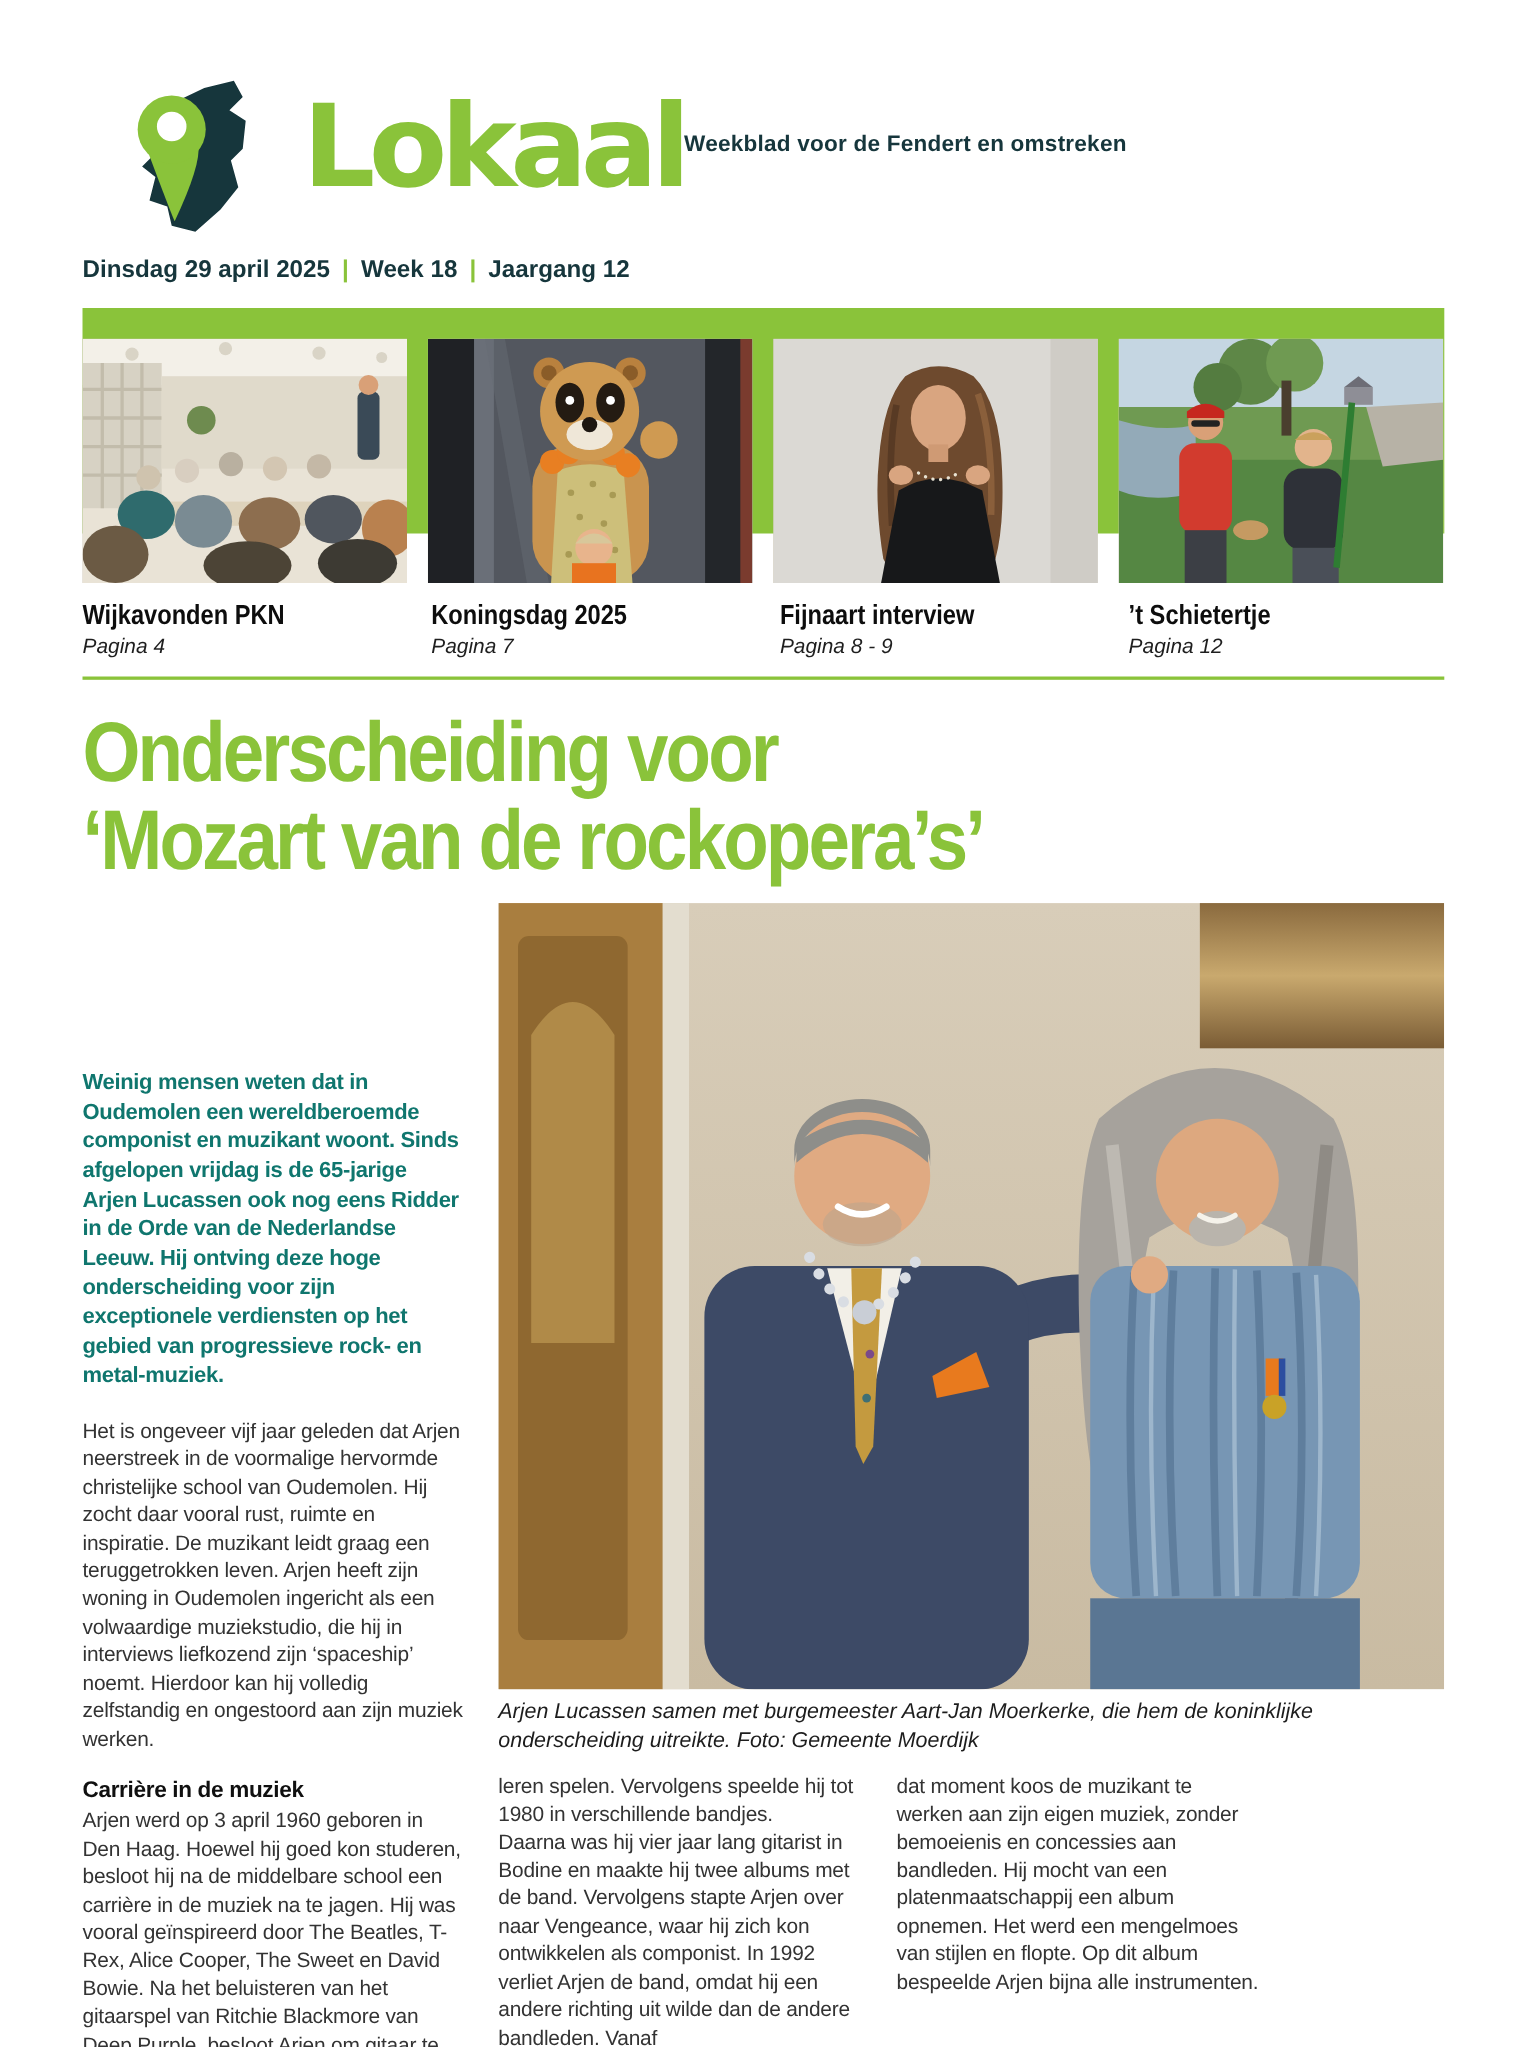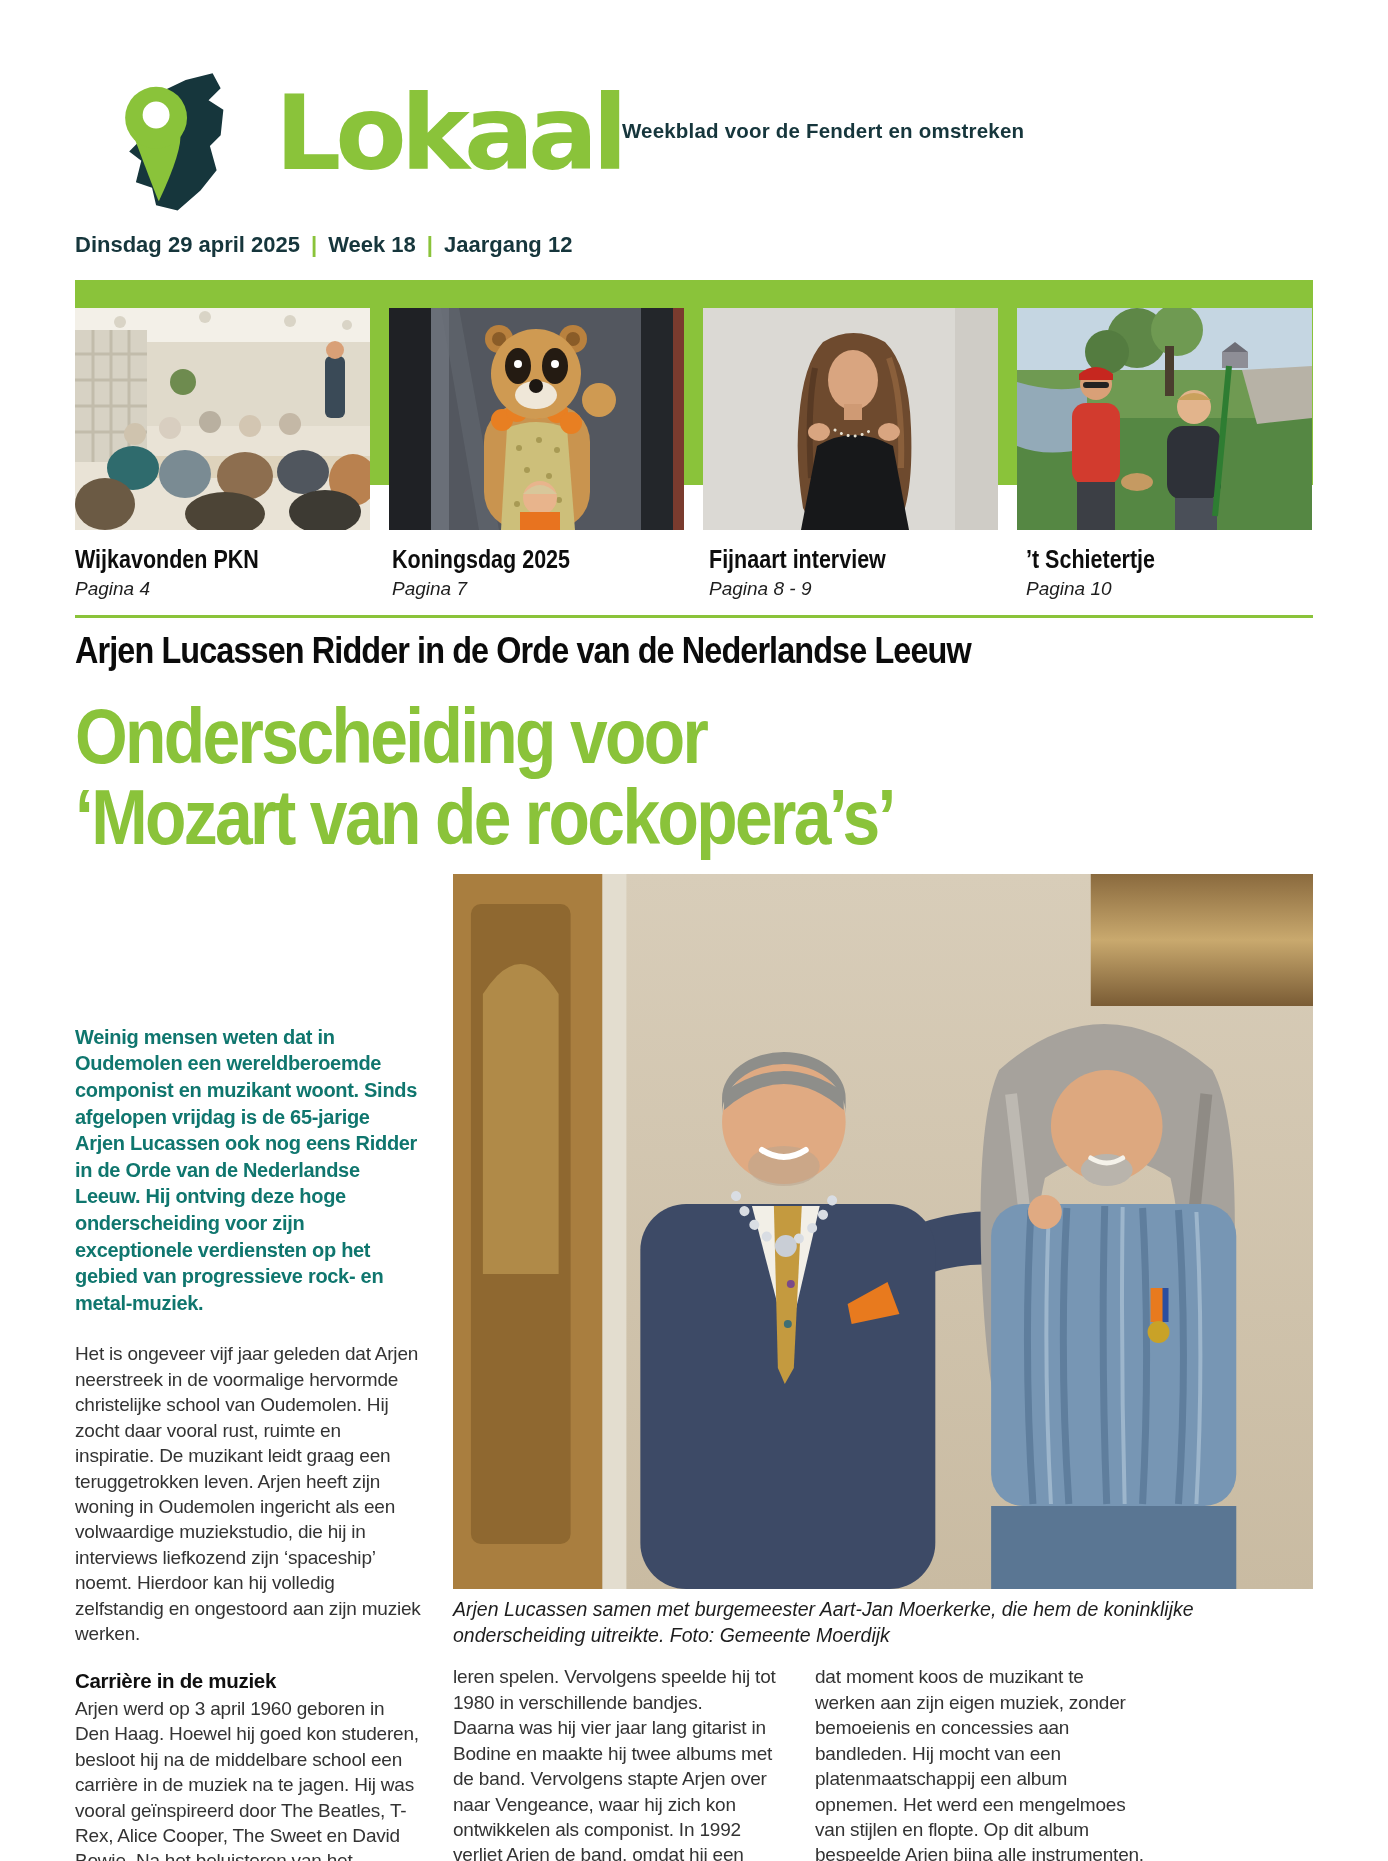--- a/index.html
+++ b/index.html
@@ -230,27 +230,26 @@
     <div class="teaser">
       <div class="teaser-title"><span class="cond">Koningsdag 2025</span></div>
       <div class="teaser-page">Pagina 7</div>
     </div>
     <div class="teaser">
       <div class="teaser-title"><span class="cond">Fijnaart interview</span></div>
       <div class="teaser-page">Pagina 8 - 9</div>
     </div>
     <div class="teaser">
       <div class="teaser-title"><span class="cond">’t Schietertje</span></div>
-      <div class="teaser-page">Pagina 10</div>
+      <div class="teaser-page">Pagina 12</div>
     </div>
   </div>
 
   <div class="rule"></div>
 
-  <div class="kicker"><span class="cond">Arjen Lucassen Ridder in de Orde van de Nederlandse Leeuw</span></div>
   <div class="headline">
     <div><span class="cond">Onderscheiding voor</span></div>
     <div><span class="cond">‘Mozart van de rockopera’s’</span></div>
   </div>
 
   <div class="article">
 
     <div class="col-left">
       <div class="intro">Weinig mensen weten dat in Oudemolen een wereldberoemde componist en muzikant woont. Sinds afgelopen vrijdag is de 65-jarige Arjen Lucassen ook nog eens Ridder in de Orde van de Nederlandse Leeuw. Hij ontving deze hoge onderscheiding voor zijn exceptionele verdiensten op het gebied van progressieve rock- en metal-muziek.</div>
       <div class="para">Het is ongeveer vijf jaar geleden dat Arjen neerstreek in de voormalige hervormde christelijke school van Oudemolen. Hij zocht daar vooral rust, ruimte en inspiratie. De muzikant leidt graag een teruggetrokken leven. Arjen heeft zijn woning in Oudemolen ingericht als een volwaardige muziekstudio, die hij in interviews liefkozend zijn ‘spaceship’ noemt. Hierdoor kan hij volledig zelfstandig en ongestoord aan zijn muziek werken.</div>

